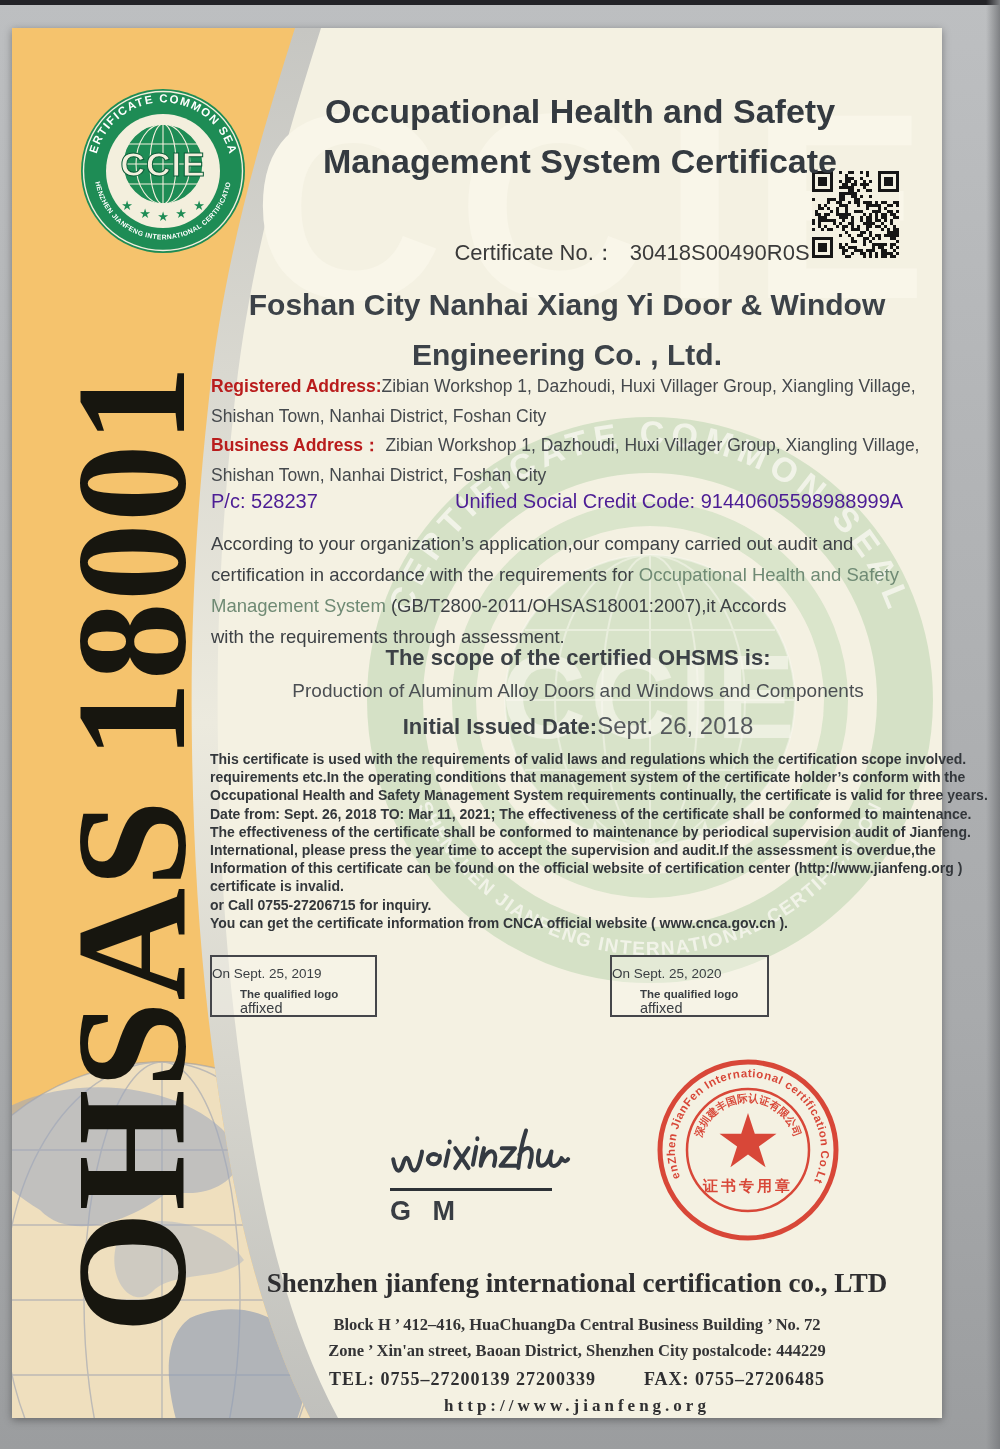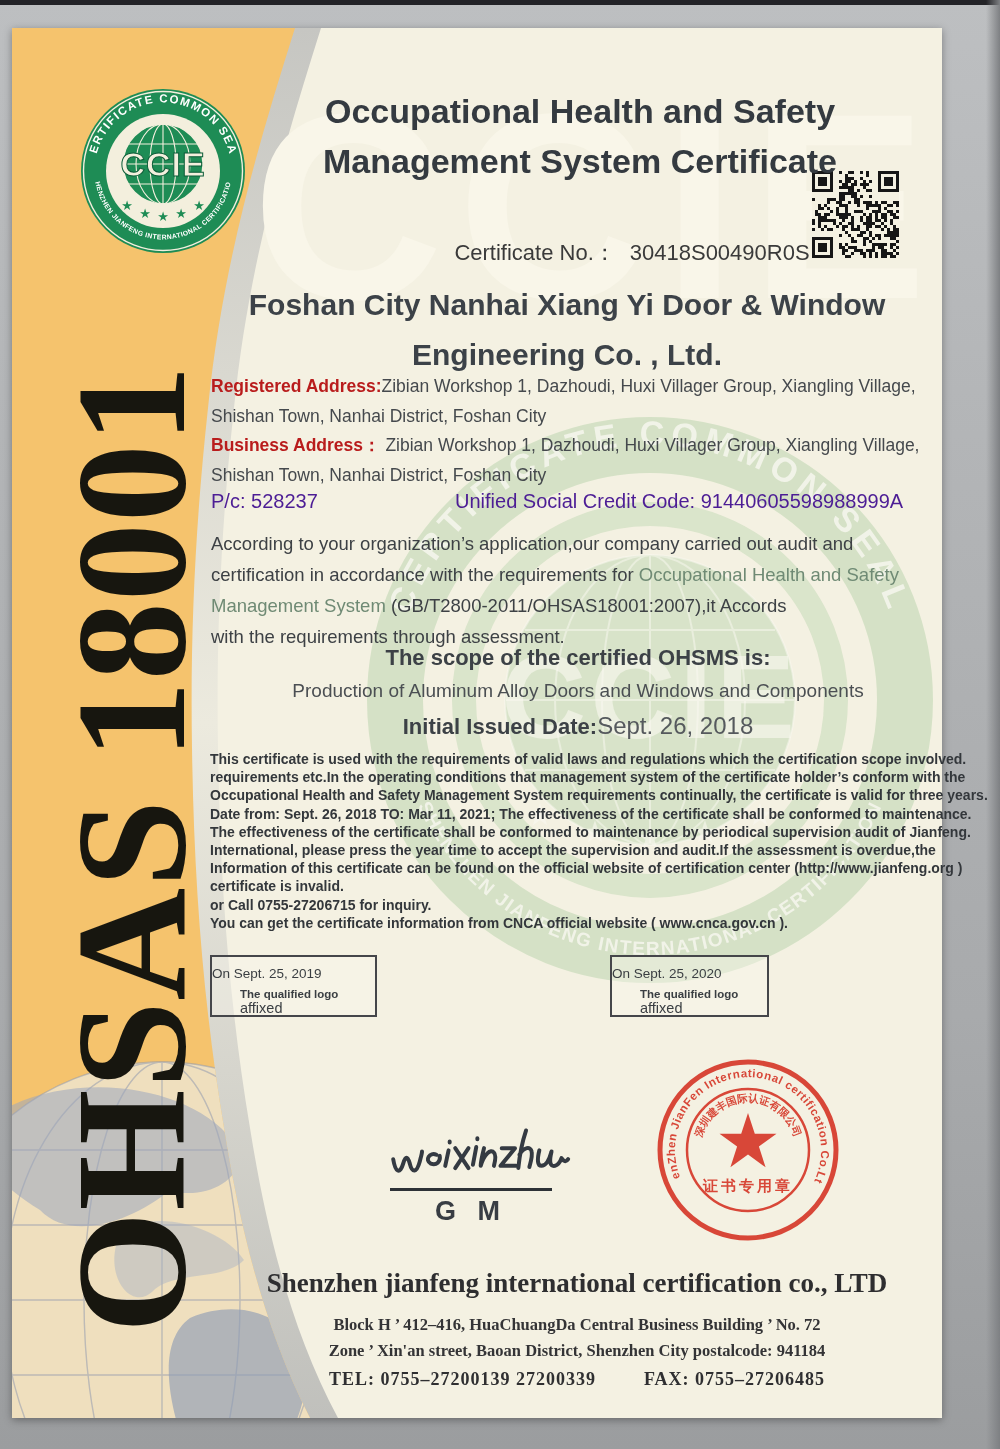--- a/index.html
+++ b/index.html
@@ -44,21 +44,21 @@
   .logo-box{position:absolute;z-index:2;border:2px solid #45464a;background:rgba(250,248,238,.4);
     color:#3a3e42;}
   .lb1{left:198px;top:927px;width:163px;height:58px;}
   .lb2{left:598px;top:927px;width:155px;height:58px;}
   .logo-box .d{font-size:13.5px;margin-top:9px;}
   .logo-box .c{margin-top:7px;font-size:11.5px;font-weight:bold;padding-left:28px;}
   .logo-box .c .big{font-size:14.5px;font-weight:normal;}
 
   .sig-svg{position:absolute;left:372px;top:1098px;z-index:2;}
   .sig-line{position:absolute;left:378px;top:1160px;width:162px;border-bottom:3px solid #2d3237;z-index:2;}
-  .sig-title{position:absolute;left:378px;top:1168px;width:162px;text-align:center;z-index:2;
+  .sig-title{position:absolute;left:378px;top:1168px;width:162px;text-align:left;z-index:2;
     font-size:27px;font-weight:bold;letter-spacing:7px;color:#383d43;}
 
   .stamp{position:absolute;left:636px;top:1022px;z-index:3;opacity:.93;}
 
   .f-name{left:150px;top:1240px;width:830px;font-family:"Liberation Serif",serif;
     font-weight:bold;font-size:27px;color:#2e2e30;}
   .f-a1{left:150px;top:1287px;width:830px;font-family:"Liberation Serif",serif;
     font-weight:bold;font-size:16.5px;color:#343436;}
   .f-a2{left:150px;top:1313px;width:830px;font-family:"Liberation Serif",serif;
     font-weight:bold;font-size:16.5px;color:#343436;}
@@ -562,19 +562,20 @@
     </text>
     <text font-size="10.5" font-weight="bold" fill="#d63b2c">
       <textPath href="#stCn" startOffset="50%" text-anchor="middle">深圳建丰国际认证有限公司</textPath>
     </text>
     <polygon fill="#d63b2c" points="100,63 106.8,83.7 128.5,83.7 110.9,96.6 117.6,117.3 100,104.5 82.4,117.3 89.1,96.6 71.5,83.7 93.2,83.7"></polygon>
     <text x="100" y="141" text-anchor="middle" font-size="15" font-weight="bold" fill="#d63b2c" letter-spacing="3">证书专用章</text>
   </svg>
 
   <div class="content centered f-name">Shenzhen jianfeng international certification co., LTD</div>
   <div class="content centered f-a1">Block H ’ 412–416, HuaChuangDa Central Business Building ’  No. 72</div>
-  <div class="content centered f-a2">Zone ’  Xin'an street, Baoan District, Shenzhen City  postalcode:  941184</div>
+  <div class="content centered f-a2">Zone ’  Xin'an street, Baoan District, Shenzhen City  postalcode:  444229</div>
   <div class="content centered f-tel">
     <span><span>TEL:</span> <span>0755–27200139  27200339</span></span><span class="gap"></span><span><span>FAX:</span> <span>0755–27206485</span></span>
   </div>
+  <div class="content centered f-url">http://www.jianfeng.org</div>
 
 </div>
 </div>
 
 </body></html>

